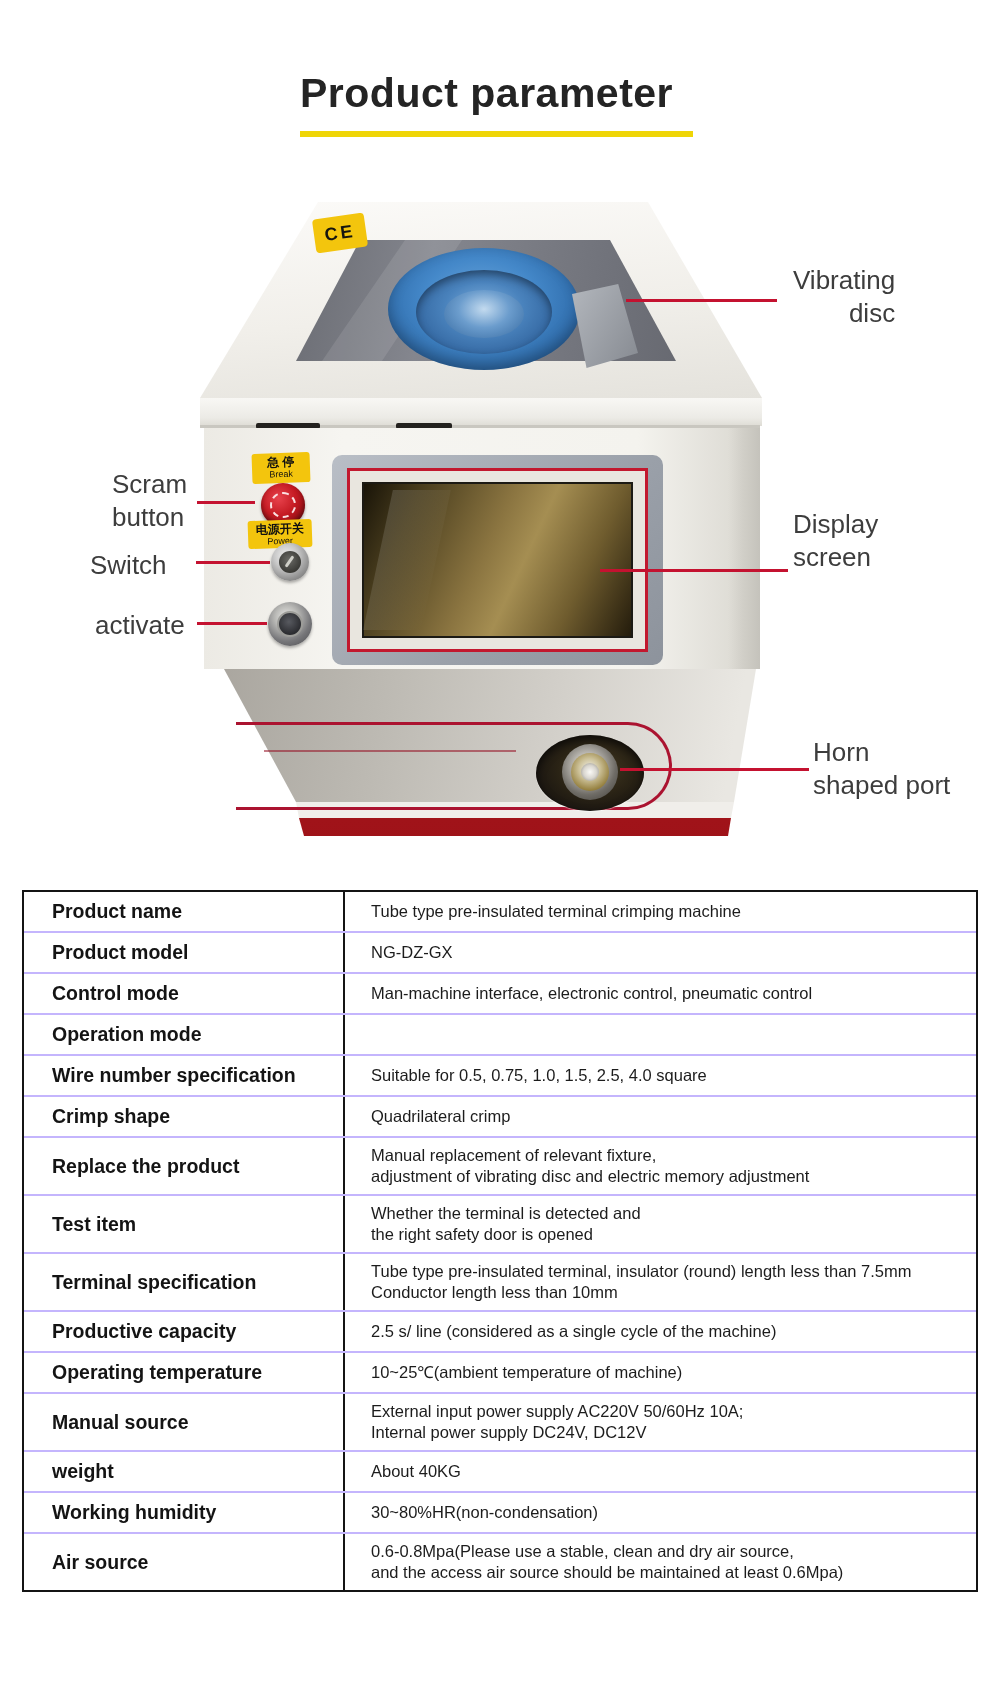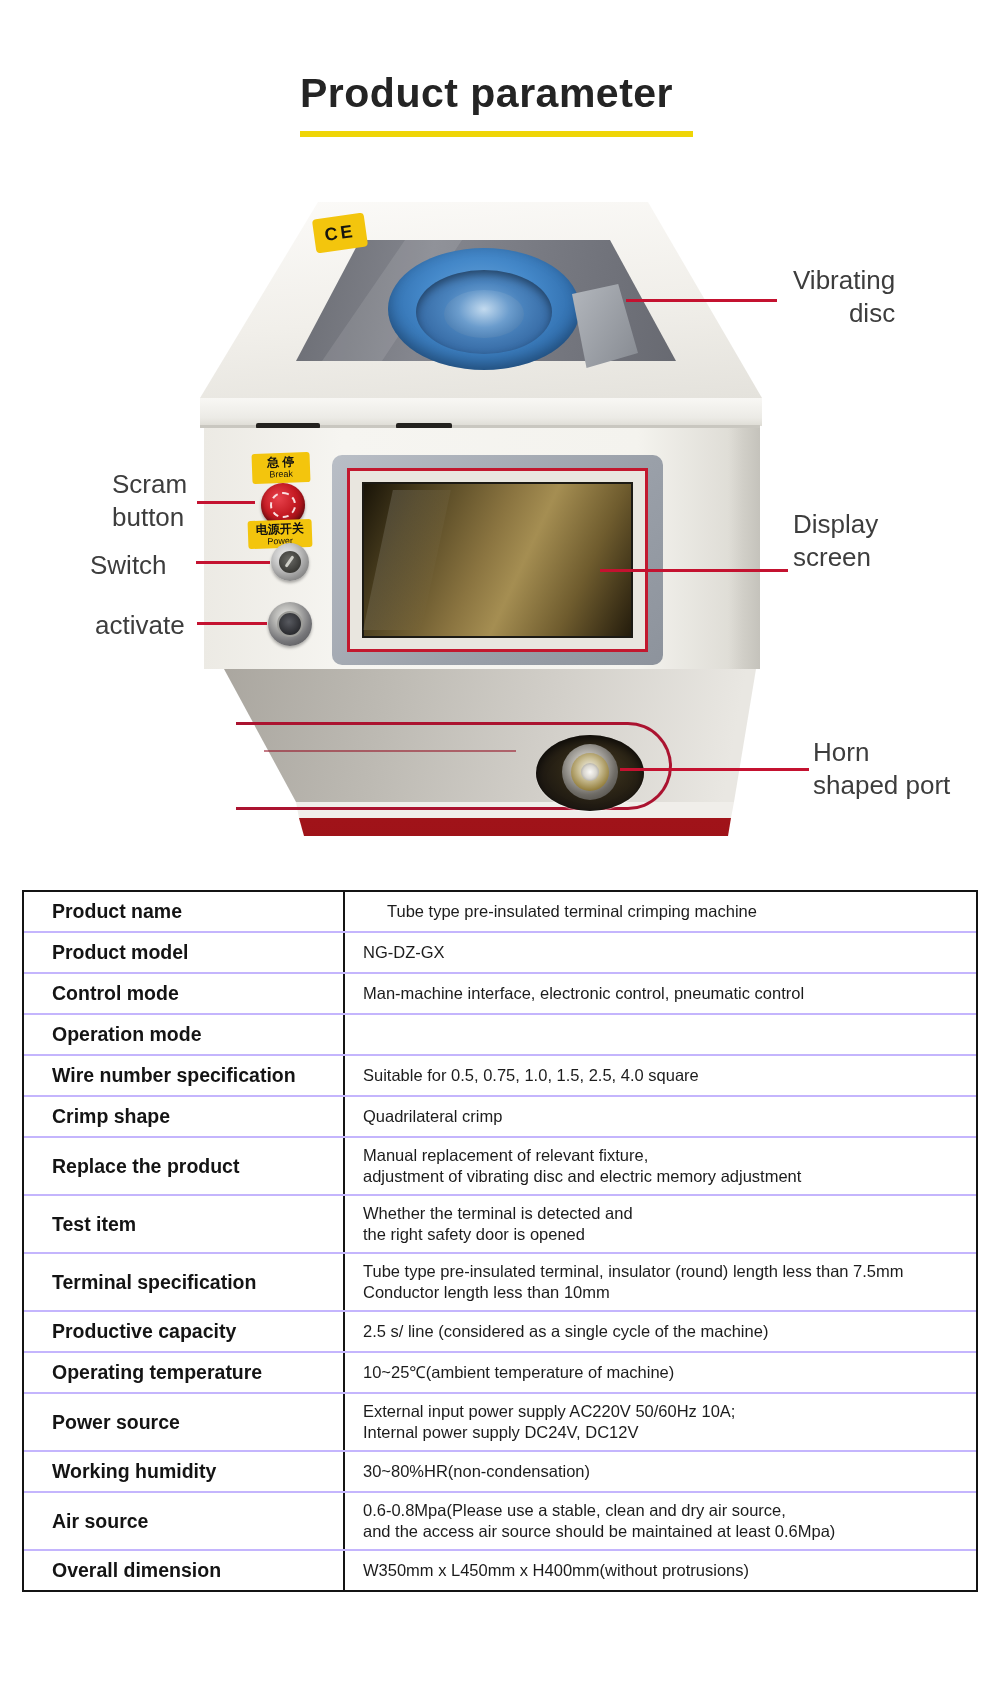--- a/index.html
+++ b/index.html
@@ -122,25 +122,25 @@
   #ld-vibrating { left:626px; top:299px; width:151px; }
   #ld-scram     { left:197px; top:501px; width:58px; }
   #ld-switch    { left:196px; top:561px; width:74px; }
   #ld-activate  { left:197px; top:622px; width:70px; }
   #ld-display   { left:600px; top:569px; width:188px; }
   #ld-horn      { left:620px; top:768px; width:189px; }
 
   
   #spec-table { position:absolute; left:22px; top:890px; width:956px; border:2px solid #141414; }
   .t-row { display:flex; border-top:2px solid #c4b5fd; }
-  .t-row:first-child { border-top:none;gap:24px; }
+  .t-row:first-child { border-top:none; }
   .t-label { width:321px; min-height:39px; border-right:2px solid #141414; display:flex; align-items:center;
     padding:2px 6px 2px 28px; font-size:19.5px; font-weight:bold; color:#141414; }
   .t-value { flex:1; display:flex; flex-direction:column; justify-content:center;
-    padding:4px 10px 4px 18px; font-size:16.5px; color:#1c1c1c; line-height:21px; }
+    padding:4px 10px 4px 26px; font-size:16.5px; color:#1c1c1c; line-height:21px; }
   .t-row.tall .t-label { min-height:56px; }
   .vline { white-space:nowrap; }
 </style>
 </head>
 <body>
 
 <div class="abs" id="title">Product parameter</div>
 <div class="abs" id="title-underline"></div>
 
 <div class="abs" id="machine">
@@ -284,38 +284,38 @@
         <div class="vline">2.5 s/ line (considered as a single cycle of the machine)</div>
       </div>
   </div>
     <div class="t-row">
     <div class="t-label">Operating temperature</div>
     <div class="t-value">
         <div class="vline">10~25℃(ambient temperature of machine)</div>
       </div>
   </div>
     <div class="t-row tall">
-    <div class="t-label">Power source</div>
+    <div class="t-label">Manual source</div>
     <div class="t-value">
         <div class="vline">External input power supply AC220V 50/60Hz 10A;</div>
         <div class="vline">Internal power supply DC24V, DC12V</div>
       </div>
   </div>
     <div class="t-row">
+    <div class="t-label">weight</div>
+    <div class="t-value">
+        <div class="vline">About 40KG</div>
+      </div>
+  </div>
+    <div class="t-row">
     <div class="t-label">Working humidity</div>
     <div class="t-value">
         <div class="vline">30~80%HR(non-condensation)</div>
       </div>
   </div>
     <div class="t-row tall">
     <div class="t-label">Air source</div>
     <div class="t-value">
         <div class="vline">0.6-0.8Mpa(Please use a stable, clean and dry air source,</div>
         <div class="vline">and the access air source should be maintained at least 0.6Mpa)</div>
       </div>
   </div>
-    <div class="t-row">
-    <div class="t-label">Overall dimension</div>
-    <div class="t-value">
-        <div class="vline">W350mm x L450mm x H400mm(without protrusions)</div>
-      </div>
-  </div>
   </div>
 
 </body></html>

